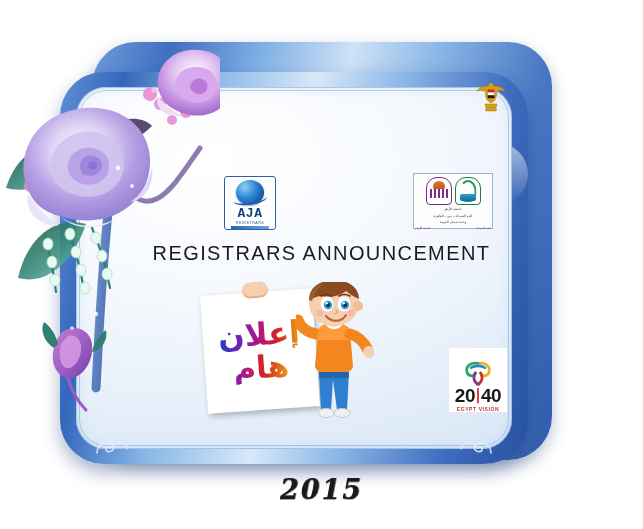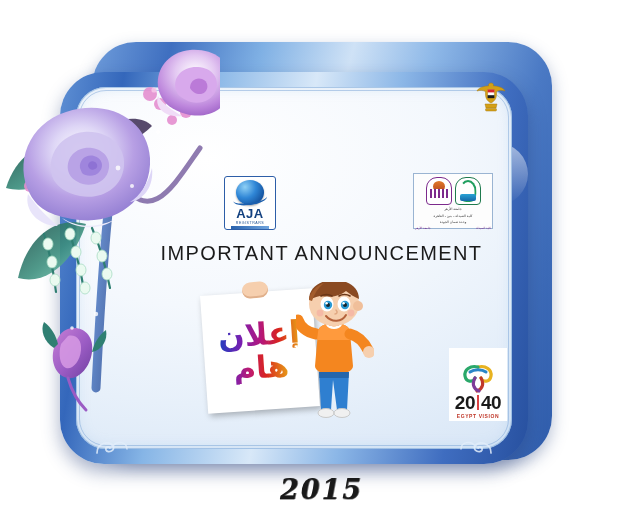--- a/index.html
+++ b/index.html
@@ -71,21 +71,21 @@
   
   .aja{position:absolute;left:224px;top:176px;width:52px;height:54px;
     background:#ffffff;border:1px solid #2d5ea8;border-radius:3px;
     display:flex;flex-direction:column;align-items:center;justify-content:flex-start;
     padding-top:3px;box-sizing:border-box;}
   .aja-globe{width:28px;height:28px;border-radius:50%;
     background:radial-gradient(circle at 32% 28%,#8fd0f5 0%,#2f86d6 42%,#15539f 78%,#0d3a78 100%);
     position:relative;box-shadow:0 1px 2px rgba(0,0,0,.35);}
   .aja-globe:after{content:"";position:absolute;left:-3px;right:-3px;top:55%;height:10px;
     border-bottom:2px solid #1b5fae;border-radius:0 0 60% 60%;transform:rotate(-8deg);}
-  .aja-name{font-family:Liberation Sans, sans-serif;font-size:13px;font-weight:700;color:#12407f;
+  .aja-name{font-family:Liberation Mono, monospace;font-size:13px;font-weight:700;color:#12407f;
     line-height:1;margin-top:2px;letter-spacing:.5px;}
   .aja-sub{font-size:3.6px;color:#1b4f92;letter-spacing:.5px;margin-top:1px;}
   .aja-bar{width:38px;height:4px;margin-top:1px;
     background:linear-gradient(90deg,#2a63ae,#6fa4dd);}
 
   
   .uni{position:absolute;left:413px;top:173px;width:80px;height:56px;
     background:#fdfdfd;border:1px solid #9ab4d2;box-sizing:border-box;
     display:flex;flex-direction:column;align-items:center;}
   .uni-row{display:flex;gap:3px;margin-top:3px;}
@@ -101,21 +101,21 @@
     width:13px;height:18px;border:2px solid #1f9e5e;border-radius:50% 50% 40% 40%;
     border-left-color:transparent;}
   .shield-r:after{content:"";position:absolute;left:4px;right:4px;bottom:3px;height:7px;
     background:linear-gradient(180deg,#2aa3d6,#1569a8);border-radius:2px;}
   .uni-txt{font-size:3.4px;color:#3c3c3c;text-align:center;line-height:1.35;margin-top:2px;
     direction:rtl;width:72px;}
   .uni-foot{display:flex;justify-content:space-between;width:76px;font-size:3px;
     color:#7a2a8c;margin-top:1px;}
 
   
-  .v2030{position:absolute;left:449px;top:348px;width:58px;height:73px;
+  .v2030{position:absolute;left:449px;top:348px;width:58px;height:64px;
     background:#ffffff;display:flex;flex-direction:column;align-items:center;
     justify-content:center;padding-top:12px;box-sizing:border-box;}
   .v-swirl{width:40px;height:30px;}
   .v-num{font-family:"Liberation Sans",sans-serif;font-weight:700;font-size:19px;
     color:#1a1a1a;line-height:1;letter-spacing:-.5px;display:flex;align-items:center;}
   .v-num i{display:inline-block;width:2px;height:15px;background:#d44;margin:0 2px;
     font-style:normal;}
   .v-sub{font-size:5px;font-weight:700;color:#c0392b;letter-spacing:.6px;margin-top:1px;}
 
   
@@ -193,21 +193,21 @@
     </div>
     <div class="uni-txt">جامعة الأزهر</div>
     <div class="uni-txt">كلية الصيدلة - بنين - القاهرة</div>
     <div class="uni-txt">وحدة ضمان الجودة</div>
     <div class="uni-foot">
       <span>جامعة الأزهر</span>
       <span>كلية الصيدلة</span>
     </div>
   </div>
 
-  <div class="title">IMPORTANT ANNOUNCEMENT</div>
+  <div class="title">REGISTRARS ANNOUNCEMENT</div>
 
   <div class="boy-wrap">
 
     <div class="sign">
       <div class="ar ar1">إعلان</div>
       <div class="ar ar2">هام</div>
     </div>
     <div class="hand"></div>
 
     <svg class="boy" viewBox="0 0 78 140">

